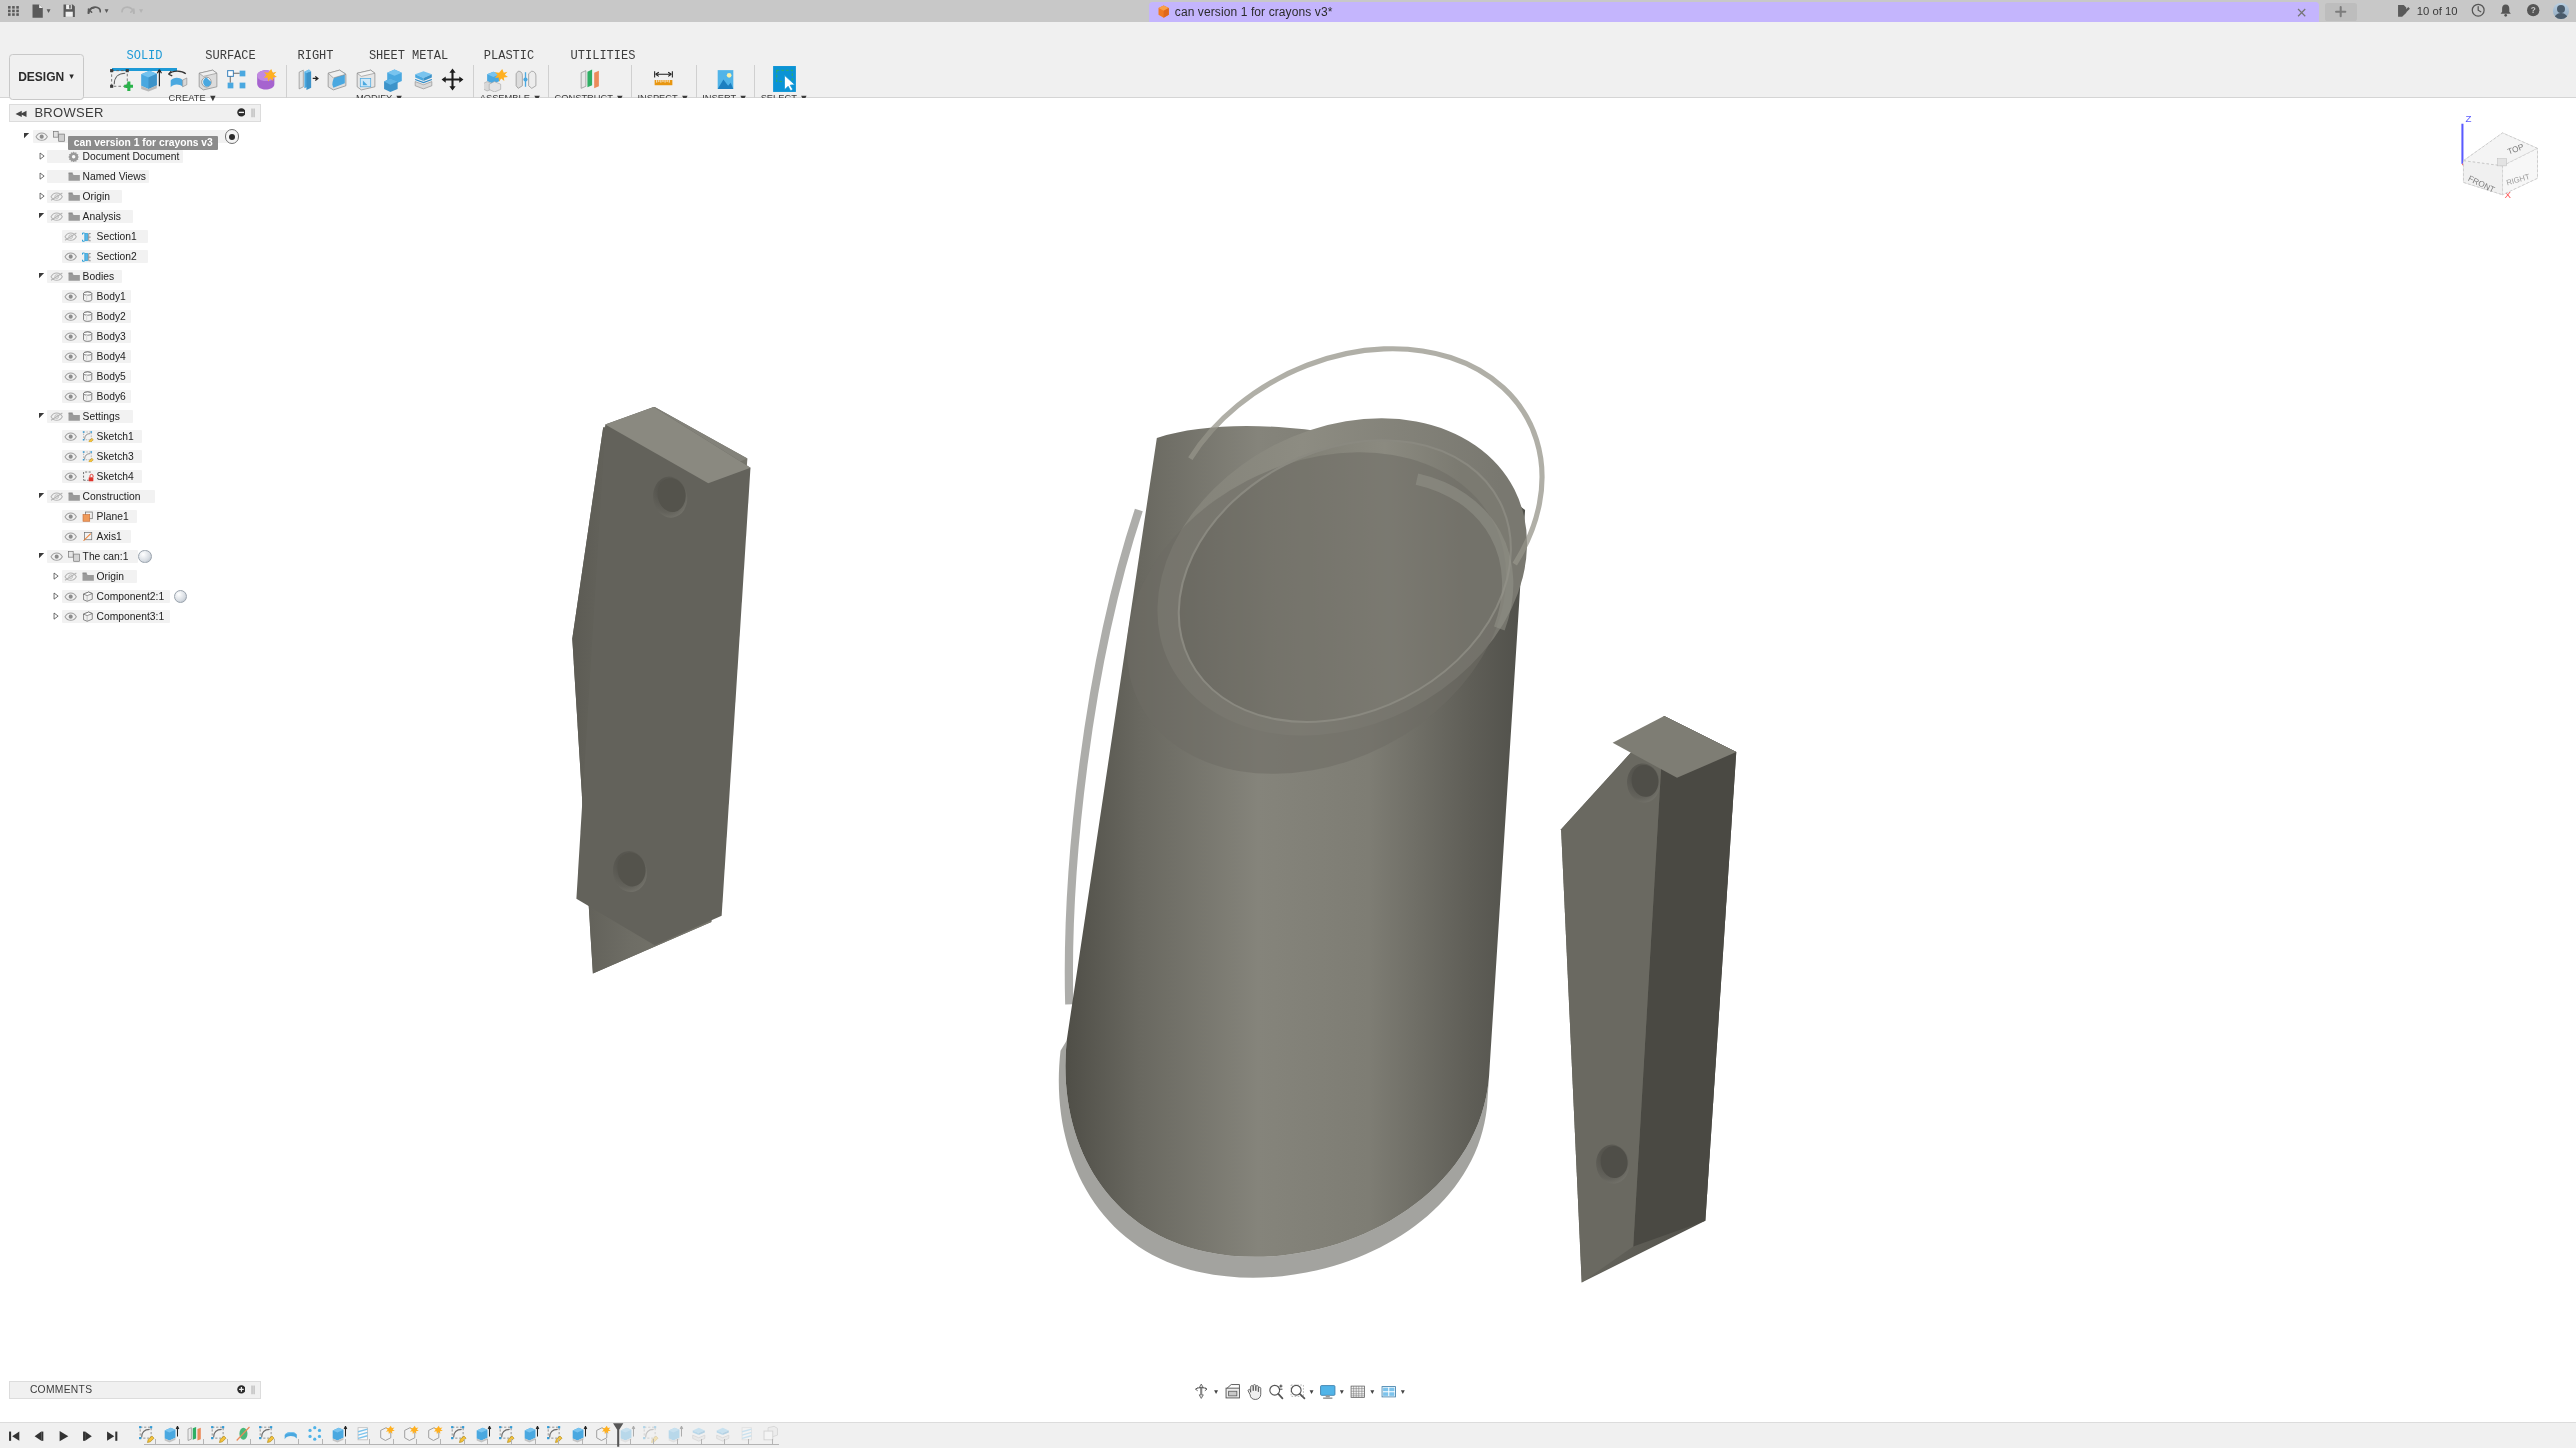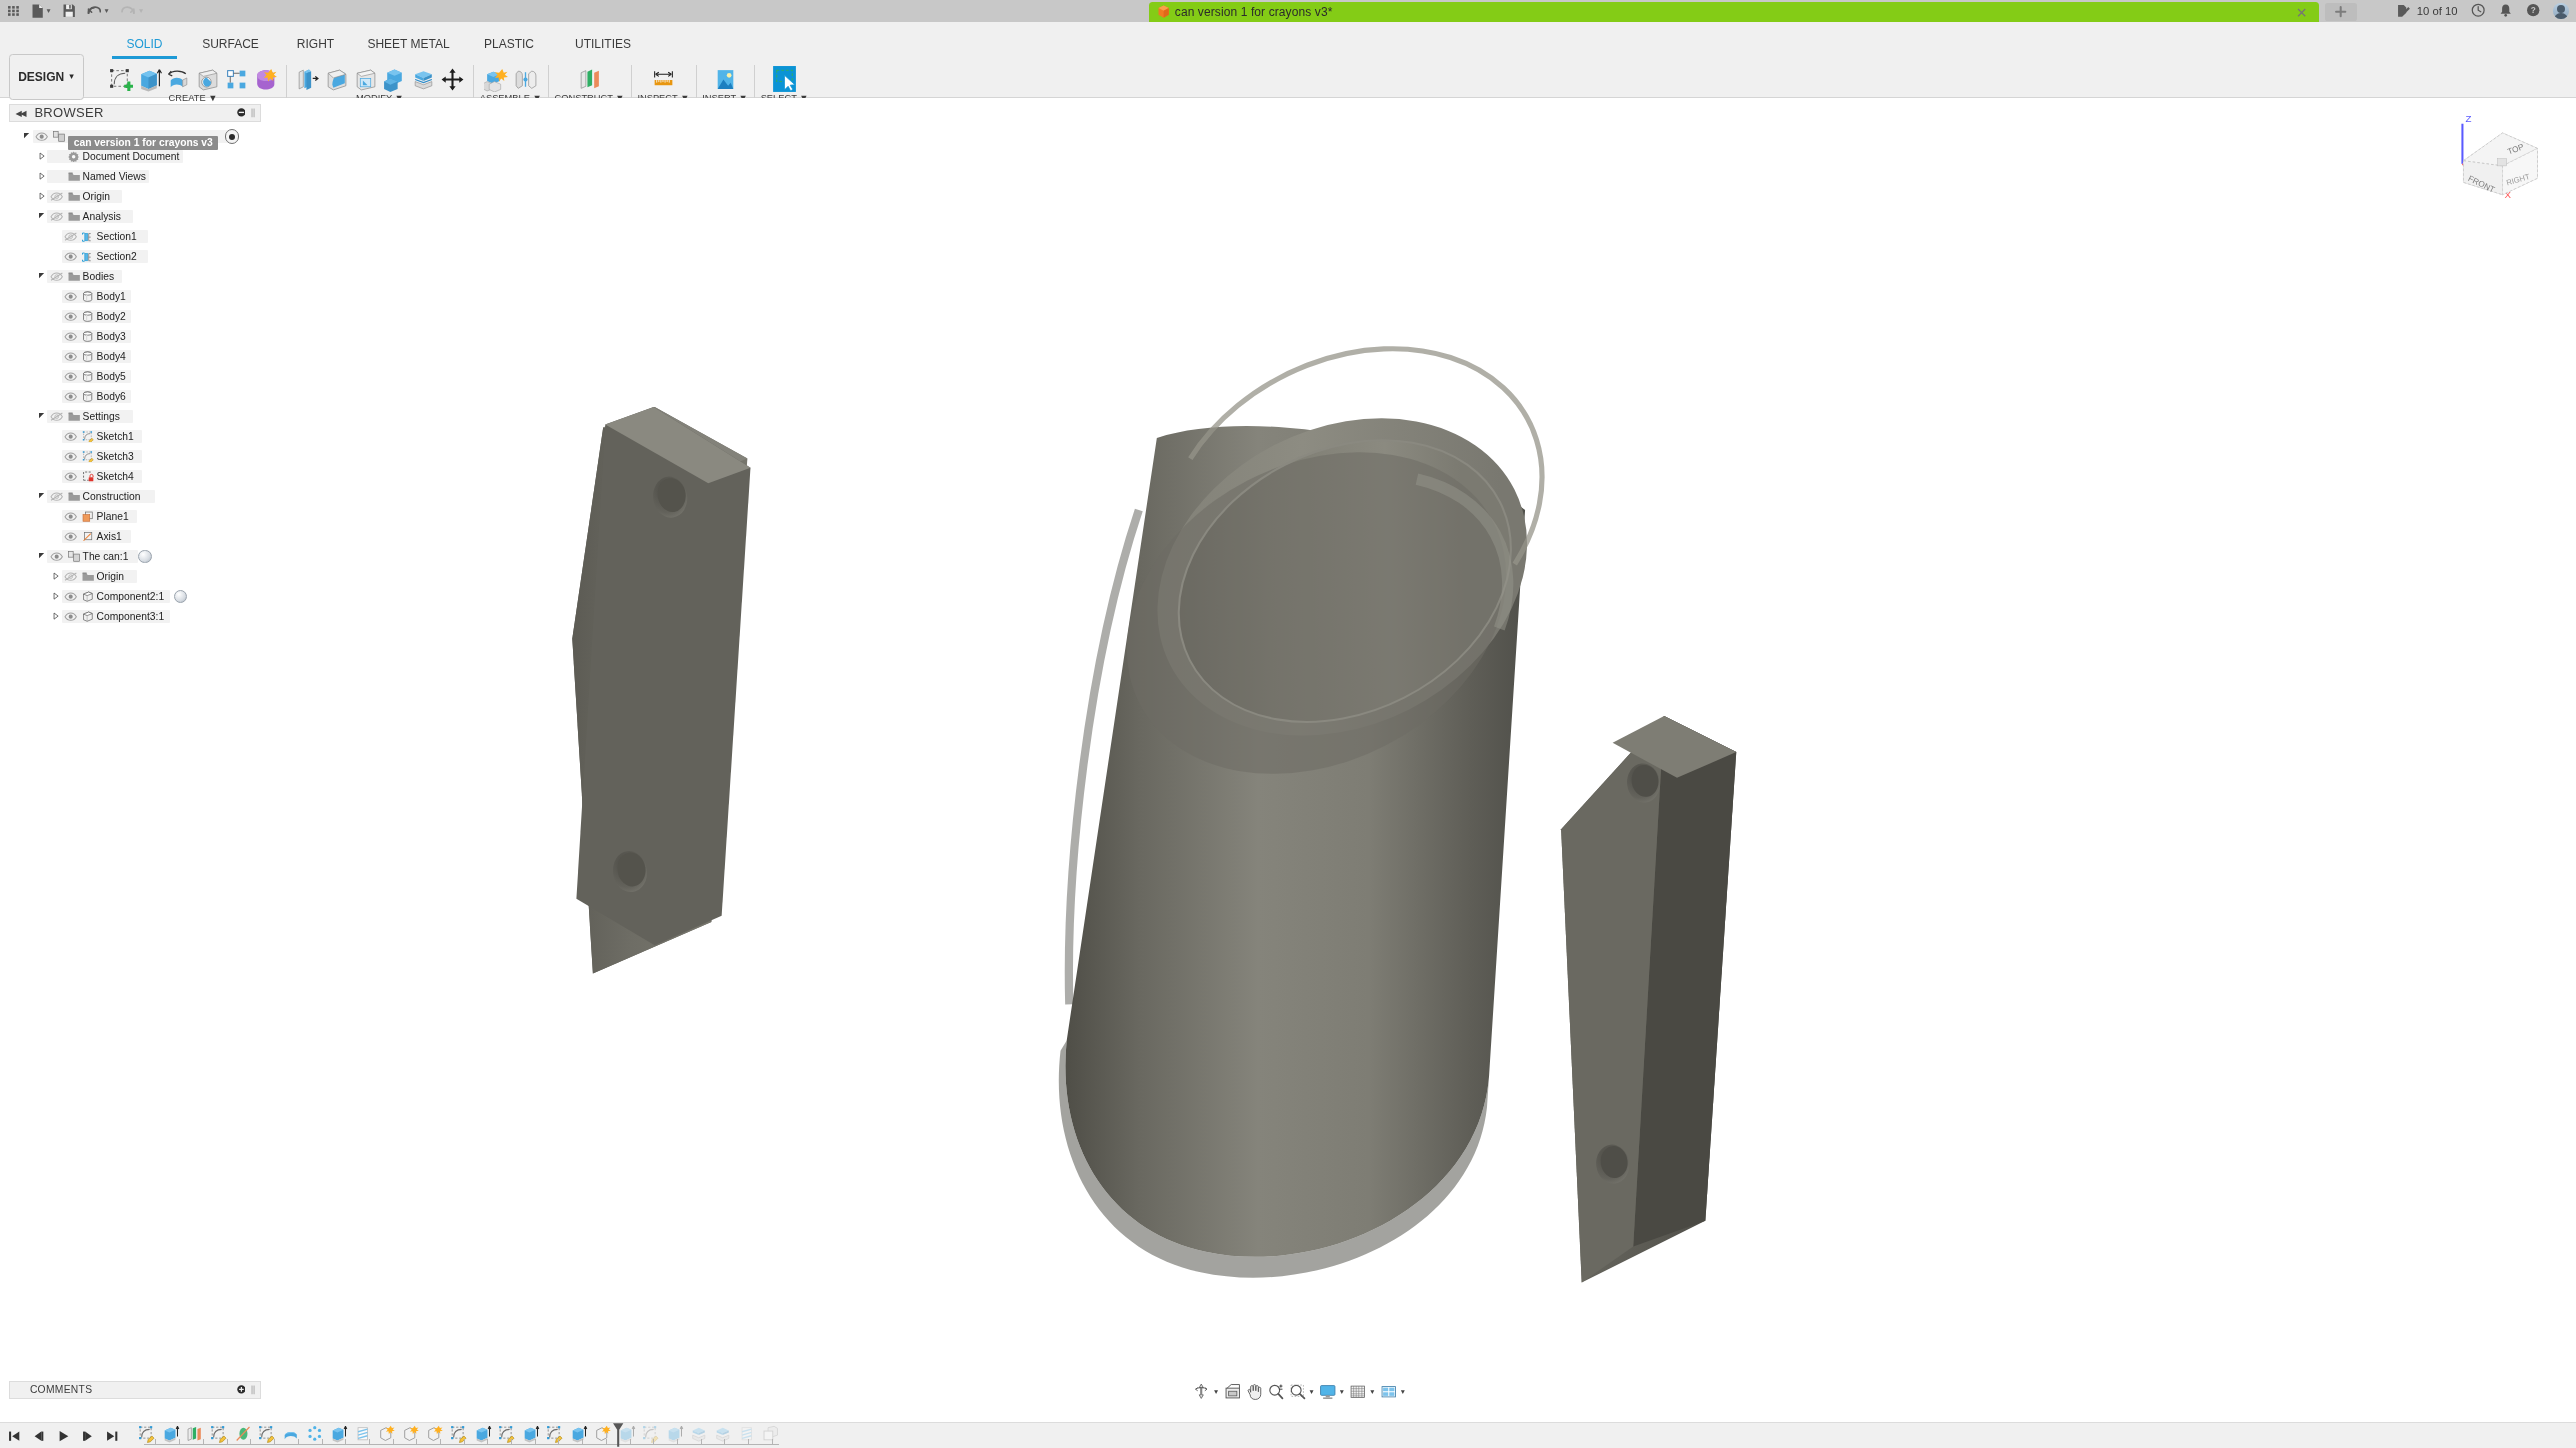--- a/index.html
+++ b/index.html
@@ -8,21 +8,21 @@
 
   #app { position:relative; width:2576px; height:1449px; background:#fff; }
 
   
   .titlebar { position:absolute; left:0; top:0; width:2576px; height:21.6px;
               background:#c8c8c8; display:flex; align-items:center; }
   .qa-group { display:flex; align-items:center; height:21.6px; padding:0 7.2px; gap:11.3px;
               background:#c8c8c8; }
   .qa-btn { display:flex; align-items:center; gap:2.1px; cursor:pointer; }
   .tab-doc { position:absolute; left:1149px; top:2.1px; height:19.6px; width:1170px;
-             background:#84cc16; border-radius:3.6px 3.6px 0 0; display:flex;
+             background:#c4b5fd; border-radius:3.6px 3.6px 0 0; display:flex;
              align-items:center; padding:0 9.3px; }
   .tab-doc .t-ico { width:11.3px;height:13.4px;margin-right:5.2px; }
   .tab-doc .t-label { font-size:12px; color:#2b2b2b; letter-spacing:0.1px; }
   .tab-close { position:absolute; right:11.3px; top:4.6px; width:11.3px;height:11.3px; cursor:pointer;}
   .tab-plus { position:absolute; left:2325px; top:3.1px; width:32px; height:17.5px;
               background:#bdbdbd; border-radius:2.6px; display:flex;
               align-items:center; justify-content:center; cursor:pointer;}
   .tr-cluster { position:absolute; right:7.2px; top:0; height:21.6px; display:flex;
                 align-items:center; gap:13.4px; }
   .tr-cluster .txt { font-size:11.3px; color:#3a3a3a; }
@@ -35,21 +35,21 @@
 
   
   .ribbon { position:absolute; left:0; top:21.6px; width:2576px; height:76px;
             background:#f0f0f0; border-bottom:0.5px solid #d5d5d5; }
   .design-btn { position:absolute; left:9.3px; top:32px; width:75px; height:46px;
                 border:0.5px solid #c8c8c8; border-radius:3.6px; background:#f0f0f0;
                 display:flex; align-items:center; justify-content:center;
                 font-size:12px; font-weight:bold; color:#2b2b2b; cursor:pointer; }
   .design-btn .car { margin-left:3.6px; font-size:7.7px; }
 
-  .tabrow { position:absolute; left:106px; top:15px; height:17.5px; display:flex; }
+  .tabrow { position:absolute; left:106px; top:27px; height:17.5px; display:flex;font-family:Liberation Mono, monospace; }
   .rtab { font-size:12px; color:#3b3b3b; padding:0 0; margin-right:0;
           text-align:center; cursor:pointer; position:relative; }
   .rtab.active { color:#1e9ad6; }
   .rtab .ul { position:absolute; left:8%; right:8%; bottom:-4.6px; height:3.1px;
               background:#1e9ad6; }
 
   .panels { position:absolute; left:106px; top:43px; height:32px; display:flex; align-items:flex-start;}
   .panel { display:flex; flex-direction:column; align-items:center; position:relative; }
   .panel-icons { display:flex; align-items:center; gap:0px; height:29px; }
   .picon { width:29px;height:29px; display:flex;align-items:center;justify-content:center;

